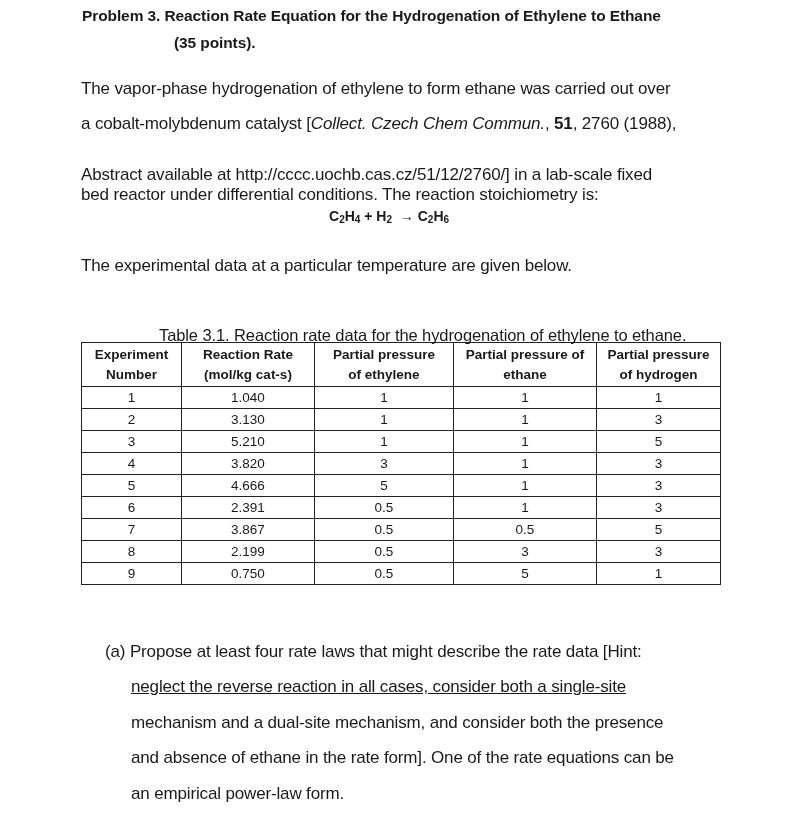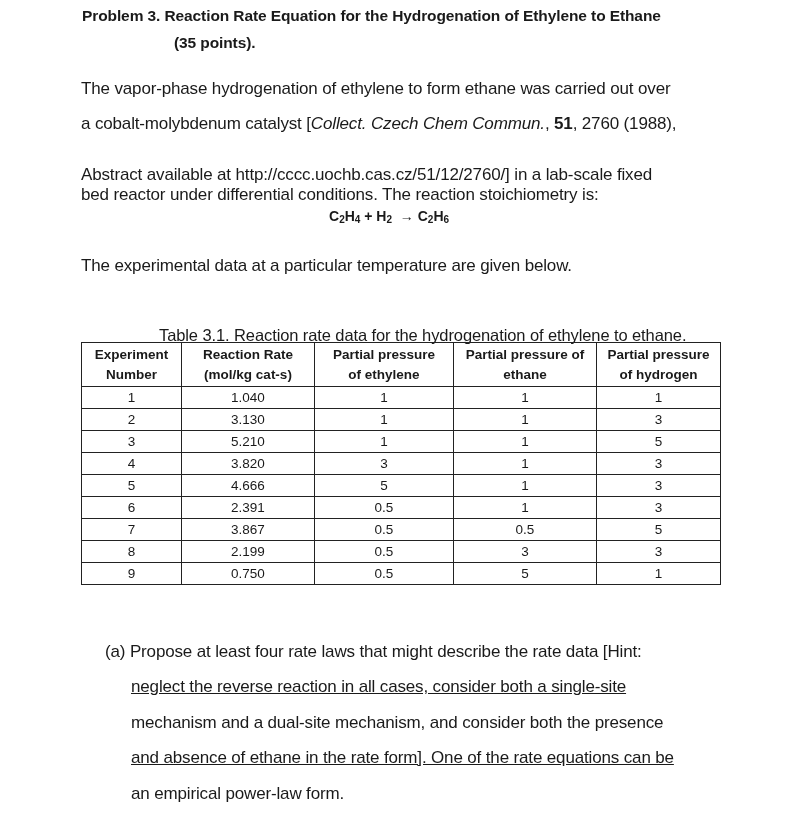--- a/index.html
+++ b/index.html
@@ -132,14 +132,14 @@
         <td>0.5</td>
         <td>5</td>
         <td>1</td>
       </tr>
   </tbody>
 </table>
 
 <div class="abs para" style="left:105px; top:642px;">(a) Propose at least four rate laws that might describe the rate data [Hint:</div>
 <div class="abs para" style="left:131px; top:677px;text-decoration:underline;">neglect the reverse reaction in all cases, consider both a single-site</div>
 <div class="abs para" style="left:131px; top:713px;">mechanism and a dual-site mechanism, and consider both the presence</div>
-<div class="abs para" style="left:131px; top:748px;text-decoration:underline;">and absence of ethane in the rate form].  One of the rate equations can be</div>
+<div class="abs para" style="left:131px; top:748px;">and absence of ethane in the rate form].  One of the rate equations can be</div>
 <div class="abs para" style="left:131px; top:784px;">an empirical power-law form.</div>
 
 </body></html>

